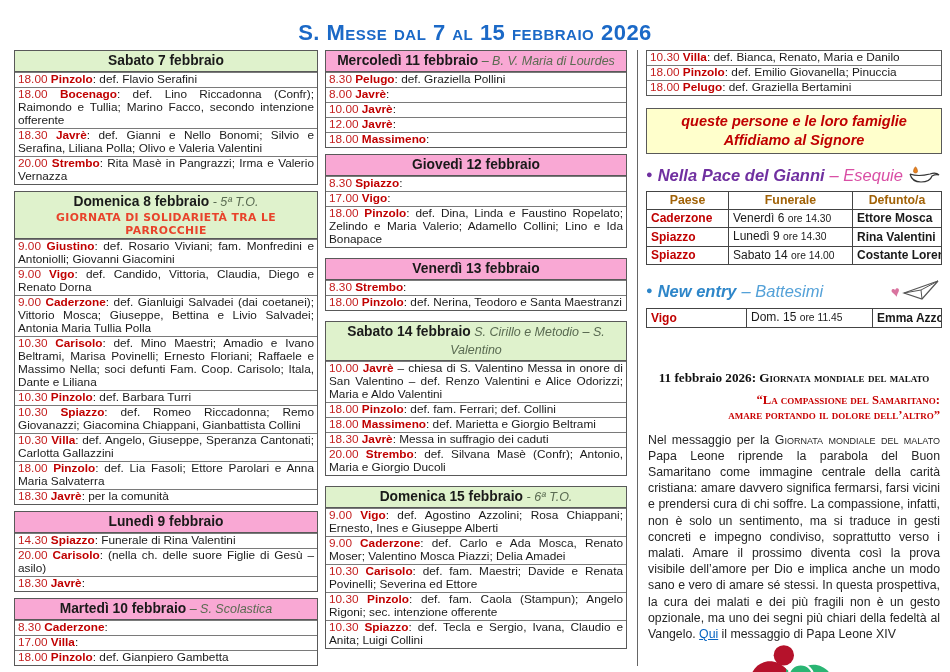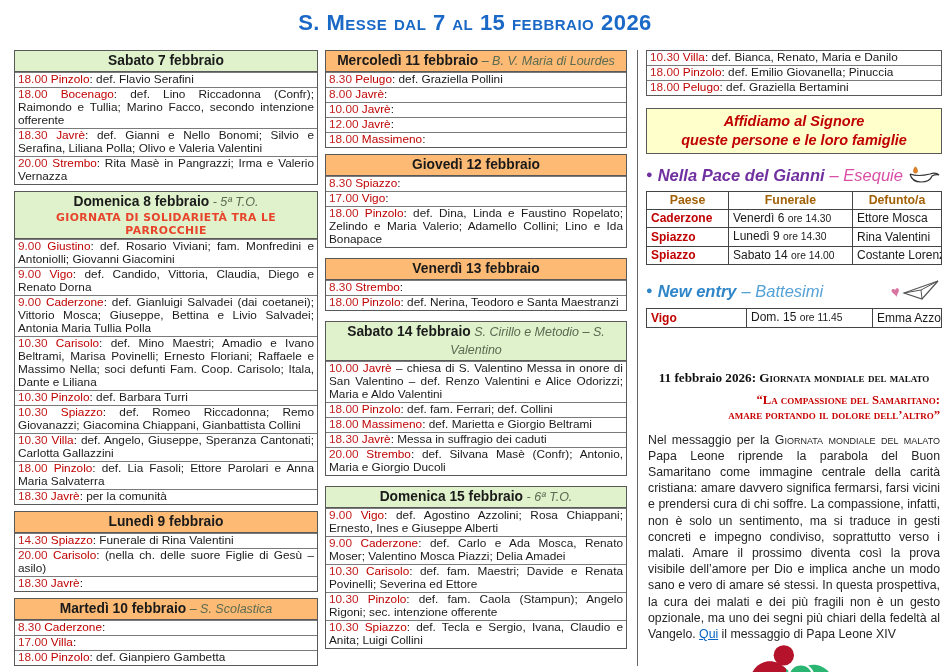--- a/index.html
+++ b/index.html
@@ -1,58 +1,58 @@
 <!DOCTYPE html>
 <html><head>
 <meta charset="utf-8">
 <style>
   html,body{margin:0;padding:0;background:#fff;}
   .page{position:relative;width:950px;height:672px;background:#fff;overflow:hidden;
         font-family:"Liberation Sans",sans-serif;color:#1a1a1a;}
-  .main-title{position:absolute;top:10px;left:0;width:100%;text-align:center;
+  .main-title{position:absolute;top:20px;left:0;width:100%;text-align:center;
         color:#1b69c7;font-weight:bold;font-size:22px;font-variant:small-caps;letter-spacing:.5px;}
   .col{position:absolute;top:50px;}
   .col-left{left:14px;width:304px;}
   .col-mid{left:325px;width:302px;}
   .col-right{left:637px;width:305px;height:616px;border-left:1px solid #666;
         padding-left:8px;box-sizing:border-box;}
   
   .block{border:1px solid #595959;margin-bottom:6px;background:#fff;}
   .block.gap{margin-top:10px;}
   .block-header{text-align:center;font-weight:bold;font-size:13.8px;line-height:18px;
         padding:1px 2px;border-bottom:1px solid #595959;}
   .bg-green{background:#dff2cc;}
-  .bg-yellow{background:#fdba74;}
+  .bg-yellow{background:#f9a8d4;}
   .header-suffix{font-weight:normal;font-style:italic;font-size:12.5px;color:#5a6b52;}
   .header-sub{font-weight:bold;font-size:10.8px;line-height:13px;letter-spacing:.4px;
         color:#e8432b;text-transform:uppercase;font-family:"DejaVu Sans",sans-serif;}
   .mass-row{border-top:1px solid #7a7a7a;padding:0 3px 1px;font-size:11.8px;
         line-height:13px;text-align:justify;}
   .mass-row:first-child{border-top:none;}
   .m-time{color:#c42020;}
-  .m-place{color:#c00000;font-weight:normal;}
+  .m-place{color:#c00000;font-weight:bold;}
   
   .affido{border:1px solid #595959;background:#ffffcc;text-align:center;color:#c00000;
         font-style:italic;font-weight:bold;font-size:14.5px;line-height:19px;
         padding:3px 2px;margin:12px 0 10px;}
   .sec-head{display:flex;align-items:center;gap:5px;font-size:16.5px;font-weight:bold;
         font-style:italic;margin:8px 0 5px;white-space:nowrap;}
   .bullet{font-style:normal;font-size:11px;position:relative;top:-1px;}
   .esequie-h{color:#7030a0;}
   .esequie-suffix{color:#d94fa5;font-weight:normal;}
   .batt-h{color:#2e86c9;}
   .batt-suffix{color:#54a1d8;font-weight:normal;}
   .sec-icon{margin-left:auto;display:flex;align-items:center;gap:2px;}
   .rtable{width:100%;border-collapse:collapse;table-layout:fixed;font-size:12px;}
   .rtable th,.rtable td{border:1px solid #444;padding:0 4px;line-height:16.5px;
         overflow:hidden;white-space:nowrap;}
   .rtable th{color:#a16207;text-align:center;font-size:12.3px;}
   .td-paese{color:#c00000;font-weight:bold;}
   .td-ore{font-size:10.3px;}
-  .td-name{font-weight:normal;}
+  .td-name{font-weight:bold;}
   .heart-glyph{color:#d9739f;font-size:15px;font-style:normal;transform:rotate(-12deg);display:inline-block;}
   
   .article{margin-top:13px;padding:0 2px;}
   .art-title{font-family:"Liberation Serif",serif;font-weight:bold;font-size:13.2px;
         text-align:center;color:#111;margin-bottom:7px;margin-top:42px;}
   .sc{font-variant:small-caps;}
   .art-quote{font-family:"Liberation Serif",serif;font-weight:bold;font-variant:small-caps;
         color:#c80000;text-align:right;font-size:12.6px;line-height:15.5px;}
   .art-body{font-size:12.3px;line-height:16.2px;text-align:justify;color:#262626;margin-top:8px;}
   .art-body .seg-sc{font-variant:small-caps;}
@@ -142,22 +142,22 @@
 
     <div id="cont-block">
         <div class="block">
           <div class="mass-row"><span class="m-time">10.30 </span><span class="m-place">Villa</span><span>:</span><span> def. Bianca, Renato, Maria e Danilo</span></div>
           <div class="mass-row"><span class="m-time">18.00 </span><span class="m-place">Pinzolo</span><span>:</span><span> def. Emilio Giovanella; Pinuccia</span></div>
           <div class="mass-row"><span class="m-time">18.00 </span><span class="m-place">Pelugo</span><span>:</span><span> def. Graziella Bertamini</span></div>
         </div>
       </div>
 
     <div class="affido">
+      <div>queste persone e le loro famiglie</div>
       <div>Affidiamo al Signore</div>
-      <div>queste persone e le loro famiglie</div>
     </div>
 
     <div class="sec-head">
       <span class="bullet esequie-h">●</span>
       <span class="esequie-h">Nella Pace del Gianni</span>
       <span class="esequie-suffix">– Esequie</span>
       <span class="sec-icon">
         <svg width="34" height="22" viewBox="0 0 34 22">
           <path d="M6 5 q1.5 -4 3 0 q1.5 4 -1.5 4 q-3 0 -1.5 -4" fill="#e8821e" stroke="#b45b0e" stroke-width="0.6"></path>
           <path d="M2 10 q8 3 20 0 q6 -2 9 1 q-3 -1 -7 1 q-2 6 -11 6 q-9 0 -11 -8" fill="#fff" stroke="#333" stroke-width="1.2"></path>

